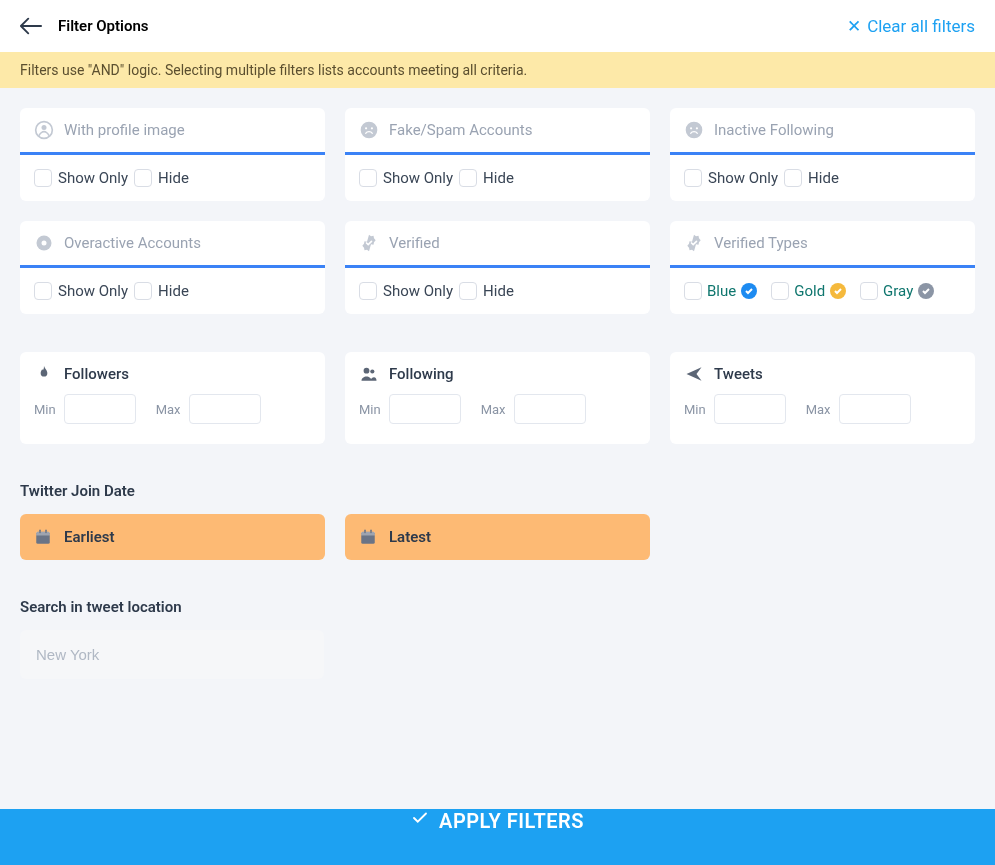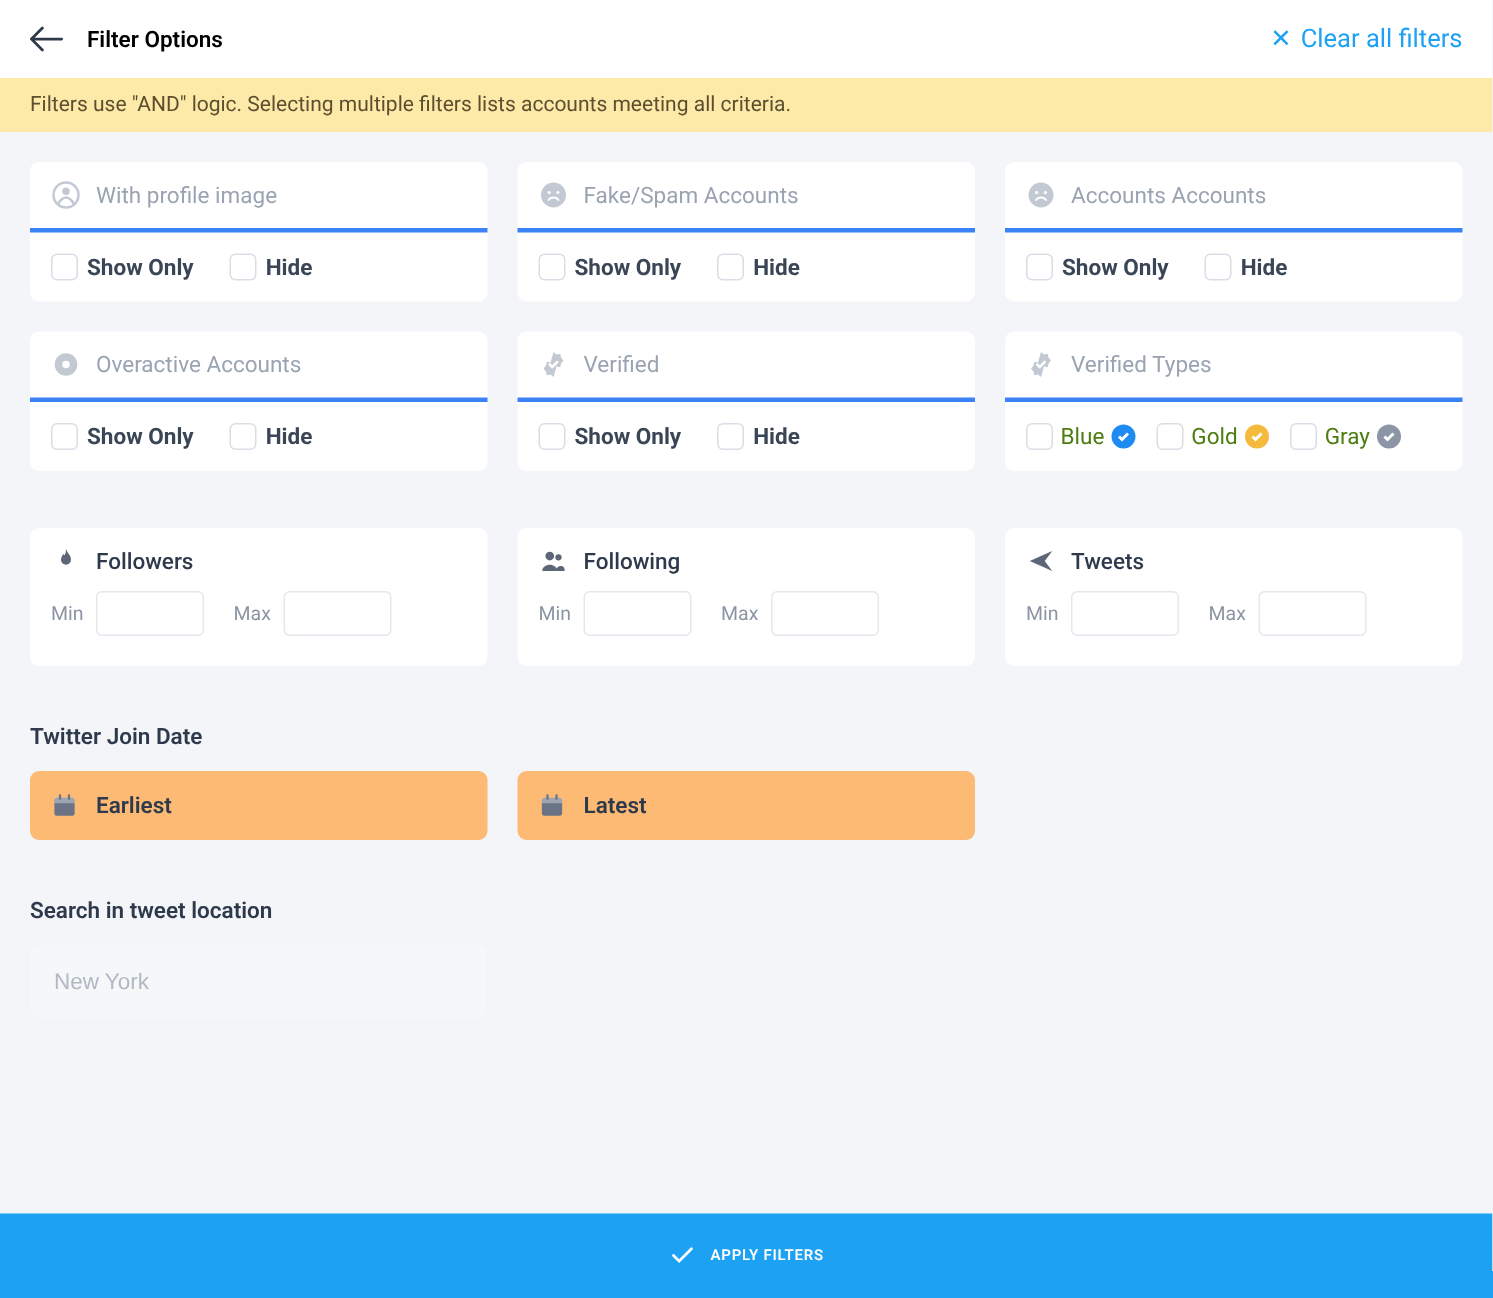--- a/index.html
+++ b/index.html
@@ -9,42 +9,42 @@
 .back-arrow { width: 22px; height: 18px; cursor: pointer; color: #2e3a4b; }
 .page-title { font-size: 15px; font-weight: 600; color: #000000; }
 .clear-all { color: #1da1f2; font-size: 17px; display: flex; align-items: center; gap: 6px; cursor: pointer; }
 .clear-x { font-size: 17px; line-height: 1; }
 .banner { background: #fde9a8; color: #5b4f2f; font-size: 14px; padding: 10px 20px; }
 .content { padding: 20px; }
 .grid { display: grid; grid-template-columns: repeat(3, 1fr); gap: 20px; }
 .card { background: #ffffff; border-radius: 6px; padding: 0; }
 .card-header { display: flex; align-items: center; gap: 10px; padding: 12px 14px; border-bottom: 3px solid #3b82f6; color: #9aa3b2; font-size: 15px; }
 .card-header .icon { width: 20px; height: 20px; flex-shrink: 0; color: #c3c9d3; }
-.card-body { padding: 14px; display: flex; gap: 24px; color: #3a4656; font-size: 15px; font-weight: bold; }
+.card-body { padding: 14px; display: flex; gap: 6px; color: #3a4656; font-size: 15px; }
 .check-opt { display: flex; align-items: center; gap: 6px; }
 .checkbox { width: 18px; height: 18px; border: 1px solid #d9dde5; border-radius: 4px; background: #fff; cursor: pointer; }
 .mini-badge { width: 16px; height: 16px; border-radius: 50%; display: inline-flex; align-items: center; justify-content: center; flex-shrink: 0; }
 .mini-badge.blue { background: #1d8bf1; }
 .mini-badge.gold { background: #f5b93c; }
 .mini-badge.gray { background: #8b95a5; }
 .mini-badge svg { width: 10px; height: 10px; color: #fff; }
 .card.stats .card-header { border-bottom: none; padding-bottom: 6px; color: #2e3a4b; font-weight: 500; }
 .card.stats .card-header .icon { color: #5c6676; }
 .stats-body { padding: 4px 14px 20px 14px; display: flex; gap: 20px; align-items: center; color: #8b95a5; font-size: 13px; }
 .minmax { display: flex; align-items: center; gap: 8px; }
 .num-input { width: 72px; height: 30px; border: 1px solid #e3e7ee; border-radius: 4px; padding: 0 8px; font-size: 13px; }
 .section-title { font-size: 15px; font-weight: 600; color: #2e3a4b; margin: 38px 0 14px 0; }
 .date-row { display: grid; grid-template-columns: 1fr 1fr 1fr; gap: 20px; }
 .date-card { background: #fdba74; border-radius: 6px; padding: 14px; display: flex; align-items: center; gap: 12px; color: #2e3a4b; font-weight: 600; font-size: 15px; cursor: pointer; }
 .cal-icon { width: 18px; height: 18px; color: #6a7486; }
 .loc-input { background: #f6f7f9; border: none; border-radius: 6px; padding: 16px 16px; font-size: 15px; width: 304px; color: #8b95a5; }
 .loc-input::placeholder { color: #b0b8c4; }
-.footer { position: absolute; left: 0; right: 0; bottom: 0; height: 56px; background: #1da1f2; color: #fff; display: flex; align-items: center; justify-content: center; gap: 10px; font-size: 10px; font-weight: 600; letter-spacing: 0.5px; cursor: pointer; }
+.footer { position: absolute; left: 0; right: 0; bottom: 0; height: 56px; background: #1da1f2; color: #fff; display: flex; align-items: flex-start; justify-content: center; gap: 10px; font-size: 20px; font-weight: 600; letter-spacing: 0.5px; cursor: pointer; }
 .footer svg { width: 18px; height: 18px; }
-.vtypes-body { padding: 14px; display: flex; align-items: flex-start; gap: 14px; color: #4d7c0f; font-size: 15px; flex-wrap: wrap; }
+.vtypes-body { padding: 14px; display: flex; align-items: flex-start; gap: 14px; color: #0f766e; font-size: 15px; flex-wrap: wrap; }
 .vtype-opt { display: flex; align-items: center; gap: 5px; }
 </style>
 </head>
 <body>
 
 <div class="header">
   <div class="header-left">
     <svg class="back-arrow" viewBox="0 0 24 18" fill="none" stroke="currentColor" stroke-width="2" stroke-linecap="round">
         <path d="M23 9H1M9 1L1 9l8 8"></path>
       </svg>
@@ -105,21 +105,21 @@
     </div>
 
     <div class="card">
       <div class="card-header">
         <svg class="icon" viewBox="0 0 24 24" fill="currentColor">
             <circle cx="12" cy="12" r="10"></circle>
             <circle cx="8.5" cy="10" r="1.3" fill="#fff"></circle>
             <circle cx="15.5" cy="10" r="1.3" fill="#fff"></circle>
             <path d="M8 16c1-1.5 2.5-2 4-2s3 .5 4 2" stroke="#fff" stroke-width="1.5" fill="none" stroke-linecap="round"></path>
           </svg>
-        <span>Accounts Accounts</span>
+        <span>Inactive Following</span>
       </div>
       <div class="card-body">
         <div class="check-opt">
             <div class="checkbox"></div>
             <span>Show Only</span>
           </div>
         <div class="check-opt">
             <div class="checkbox"></div>
             <span>Hide</span>
           </div>

